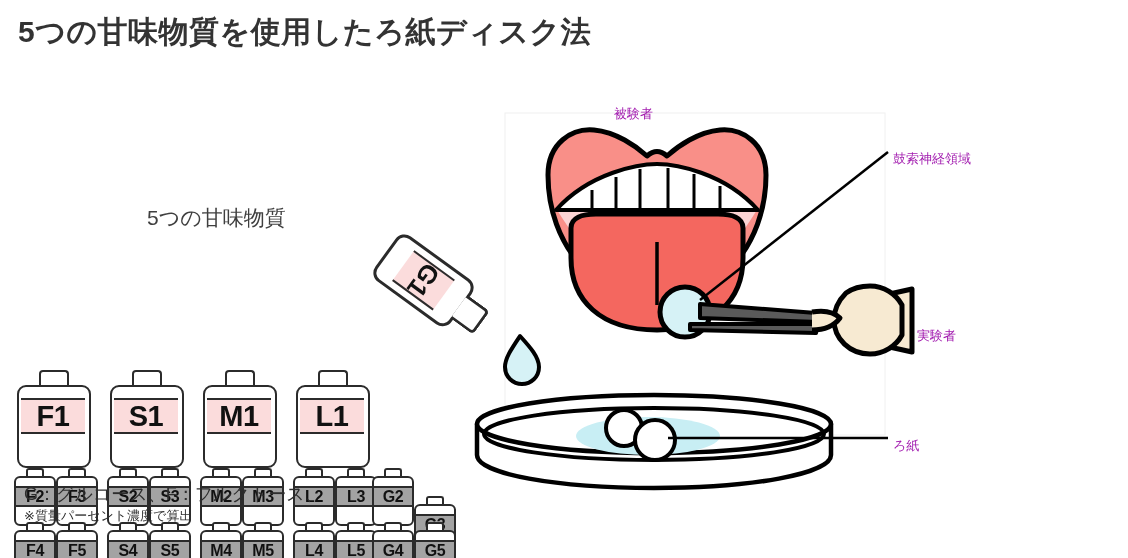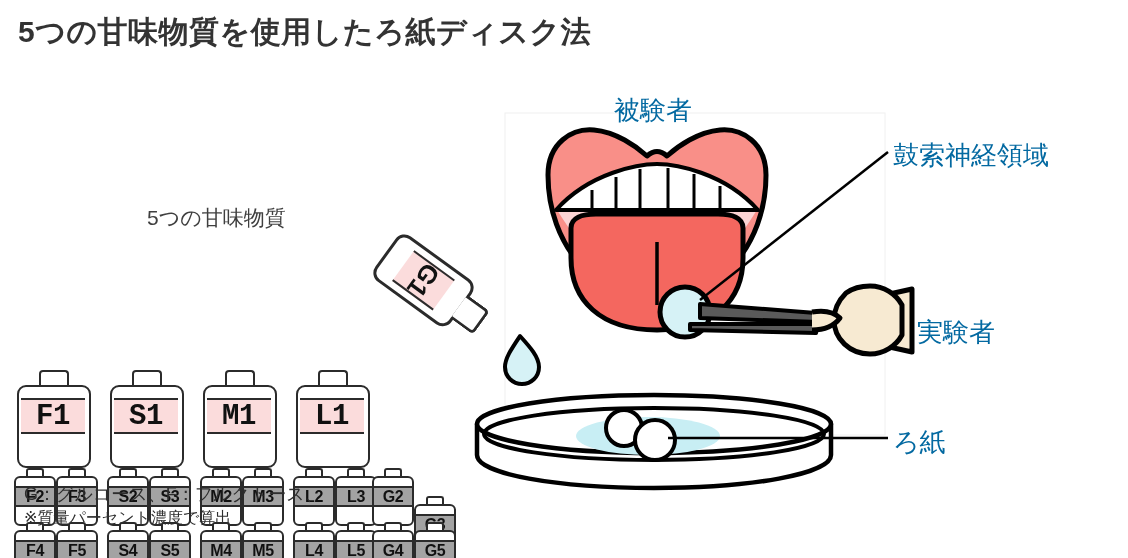--- a/index.html
+++ b/index.html
@@ -31,23 +31,24 @@
     position: absolute;
     left: 147px;
     top: 204px;
     font-size: 21px;
     color: #3f3f3f;
     white-space: nowrap;
   }
 
   .scene-label {
     position: absolute;
-    font-size: 26px;
-    color: #0369a1;
+    font-size: 13px;
+    color: #a21caf;
     white-space: nowrap;
+    margin-top: 12px;
   }
   #label-subject  { left: 614px; top: 93px; }
   #label-nerve    { left: 893px; top: 138px; }
   #label-tester   { left: 917px; top: 315px; }
   #label-paper    { left: 893px; top: 425px; }
 
   
   #bottle-rack {
     position: absolute;
     left: 14px;
@@ -93,21 +94,20 @@
     border-top: 2.2px solid #2b2b2b;
     border-bottom: 2.2px solid #2b2b2b;
     box-sizing: border-box;
     display: flex;
     align-items: center;
     justify-content: center;
     font-size: 29px;
     font-weight: bold;
     color: #111;
     letter-spacing: -0.5px;
-    font-family: Liberation Mono, monospace;
   }
 
   .small-grid {
     position: relative;
     width: 84px;
     height: 0;
   }
   .small-bottle {
     position: absolute;
     width: 42px;
@@ -195,21 +195,21 @@
   }
 
   
   #legend {
     position: absolute;
     left: 24px;
     top: 482px;
     line-height: 1.38;
   }
   .legend-line { font-size: 18px; color: #2e2e2e; white-space: nowrap; }
-  .legend-note { font-size: 16px; color: #2e2e2e; white-space: nowrap; }
+  .legend-note { font-size: 13px; color: #2e2e2e; white-space: nowrap; }
 
   #scene-svg {
     position: absolute;
     left: 0; top: 0;
     width: 1128px; height: 558px;
     pointer-events: none;
   }
 </style>
 </head>
 <body>

